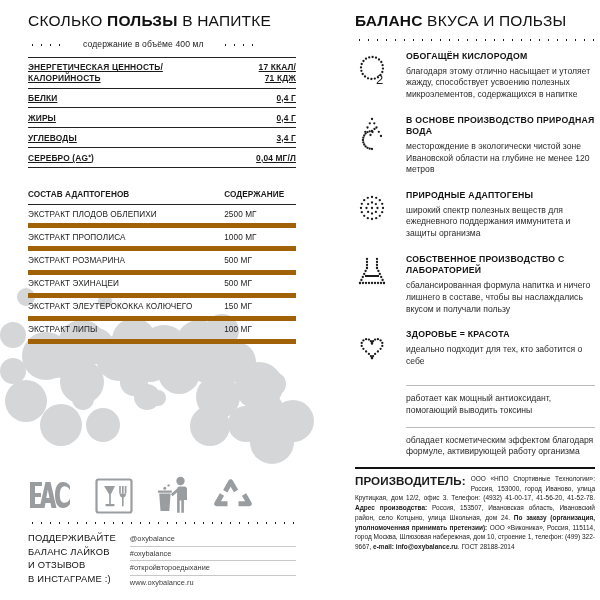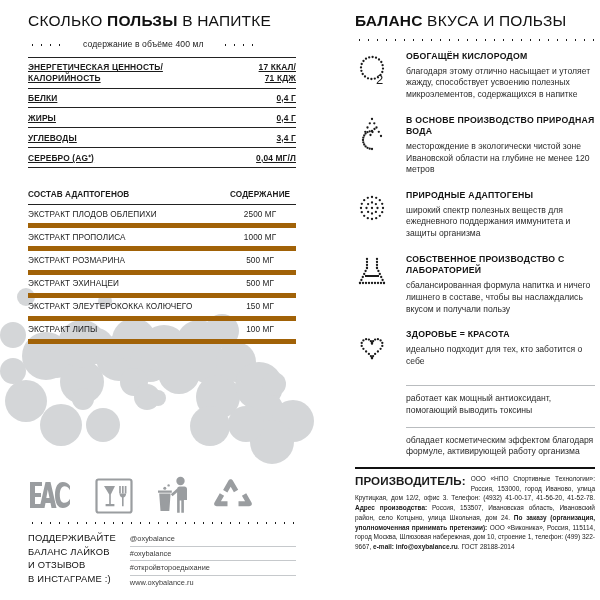--- a/index.html
+++ b/index.html
@@ -57,21 +57,21 @@
   .nutri td.val{text-align:right;white-space:pre-line;}
   .nutri td.nm{white-space:pre-line;}
 
   
   .adap{margin-top:17px;}
   .adap td,.adap th{
     font-size:8.2px;padding:4.6px 0;border-bottom:5px solid #a16207;
     text-align:left;letter-spacing:.1px;
   }
   .adap th{font-weight:bold;font-size:8.2px;border-bottom:1px solid #222;padding-bottom:5px;}
-  .adap th.r,.adap td.r{text-align:center;white-space:nowrap;}
+  .adap th.r,.adap td.r{text-align:left;white-space:nowrap;}
 
   
   .benefit{display:flex;gap:11px;margin-bottom:13px;align-items:flex-start;}
   .bicon{flex:0 0 40px;height:42px;position:relative;margin-top:2px;}
   .bicon svg{display:block;}
   .btext{flex:1;padding-top:1px;}
   .btitle{font-size:8.7px;font-weight:bold;letter-spacing:.25px;line-height:1.34;color:#111;}
   .bdesc{font-size:8.6px;line-height:1.36;color:#2b2b2b;margin-top:3px;}
 
   .extra{

